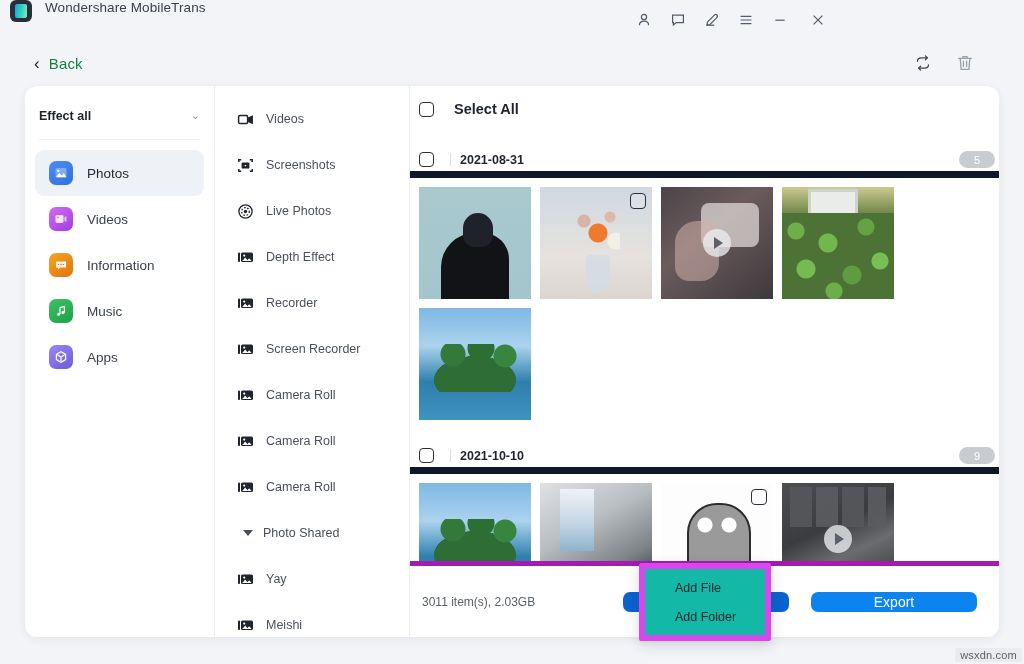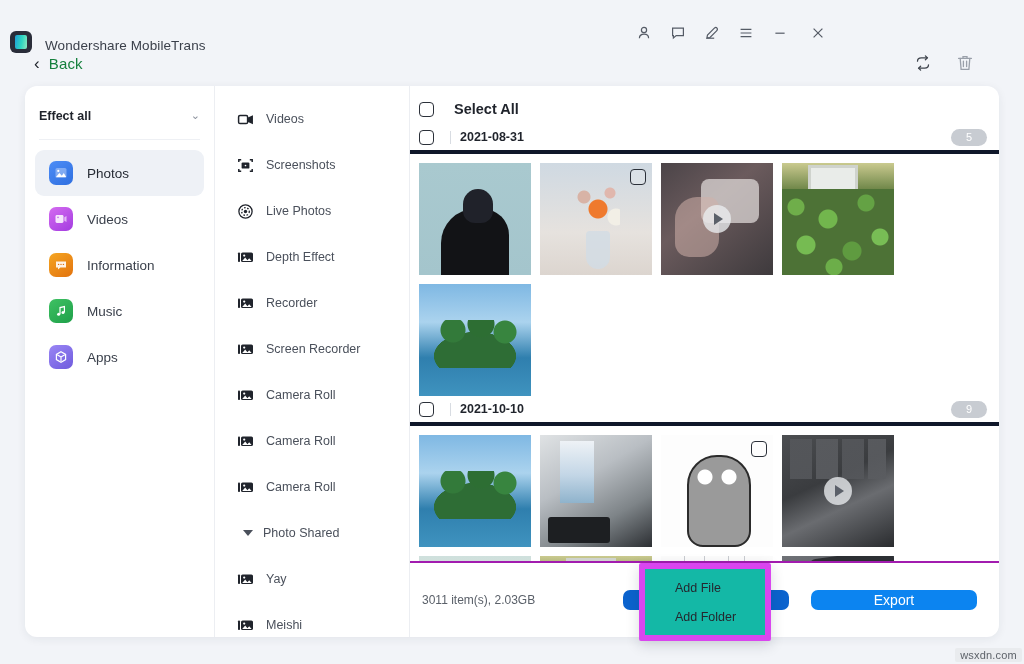--- a/index.html
+++ b/index.html
@@ -6,22 +6,22 @@
   html, body { width: 1024px; height: 664px; overflow: hidden; }
   body {
     font-family: "Liberation Sans", sans-serif;
     background: #f2f4f8;
     color: #2b2f38;
     -webkit-font-smoothing: antialiased;
   }
 
   
   .titlebar {
-    position: absolute; top: 13px; left: 0; width: 839px; height: 40px;
-    display: flex; align-items: flex-end;
+    position: absolute; top: 0; left: 0; width: 839px; height: 40px;
+    display: flex; align-items: flex-start;
   }
   .app-logo {
     width: 22px; height: 22px; border-radius: 6px; margin-left: 10px;
     background: #2a2d3a; position: relative; flex: none;
   }
   .app-logo::after {
     content: ""; position: absolute; left: 5px; top: 4px;
     width: 12px; height: 14px; border-radius: 2px;
     background: linear-gradient(100deg, #1f9fd8 0%, #2fd6c0 55%, #8fe9bf 100%);
   }
@@ -92,22 +92,23 @@
   
   .main { flex: 1; display: flex; flex-direction: column; position: relative; min-width: 0; }
   .main-scroll { flex: 1; overflow: hidden; position: relative; }
 
   .selectall-row {
     height: 30px; display: flex; align-items: center; padding: 0 0 0 9px; margin-top: 8px;
   }
   .selectall-label { font-size: 14.5px; font-weight: bold; color: #1f232b; margin-left: 20px; }
 
   .date-row {
-    height: 30px; display: flex; align-items: center; padding-left: 9px; padding-right: 12px;
-    border-bottom: 4px solid #0f172a;
+    height: 30px; display: flex; align-items: center; padding-left: 9px; padding-right: 4px;
+    border-bottom: 7px solid #0f172a;
+    margin-top: 24px;
   }
   .date-sep { width: 1px; height: 13px; background: #d8dce2; margin-left: 16px; }
   .date-text { font-size: 12.5px; font-weight: bold; color: #1f232b; margin-left: 9px; }
   .date-count {
     margin-left: auto; min-width: 36px; height: 17px; border-radius: 8.5px; background: #c8ccd2;
     color: #ffffff; font-size: 11px; display: flex; align-items: center; justify-content: center;
     padding: 0 8px;
   }
 
   .cb {
@@ -264,21 +265,21 @@
   }
 
   .art-phone { background: linear-gradient(160deg,#6f7277 0%,#5b5e63 30%,#86898e 58%,#3a3d41 100%); }
   .art-phone::before {
     content:""; position:absolute; left:28px; top:-2px; width:86px; height:44px;
     background:#2c2f33; border-radius: 8px; transform: rotate(-8deg);
   }
 
   
   .footer {
-    height: 76px; flex: none; border-top: 2px solid #a21caf;
+    height: 76px; flex: none; border-top: 5px solid #a21caf;
     display: flex; align-items: center; padding: 0 22px 0 12px; position: relative;
   }
   .count-text { font-size: 12px; color: #5a6069; }
   .btn {
     width: 166px; height: 20px; border-radius: 7px; border: 0; color: #fff;
     font-size: 14px; font-family: "Liberation Sans", sans-serif; cursor: default;
     display: flex; align-items: center; justify-content: center;
   }
   .btn-import { background: #0b63ce; margin-left: auto; }
   .btn-export { background: #0c84f0; margin-left: 22px; }

